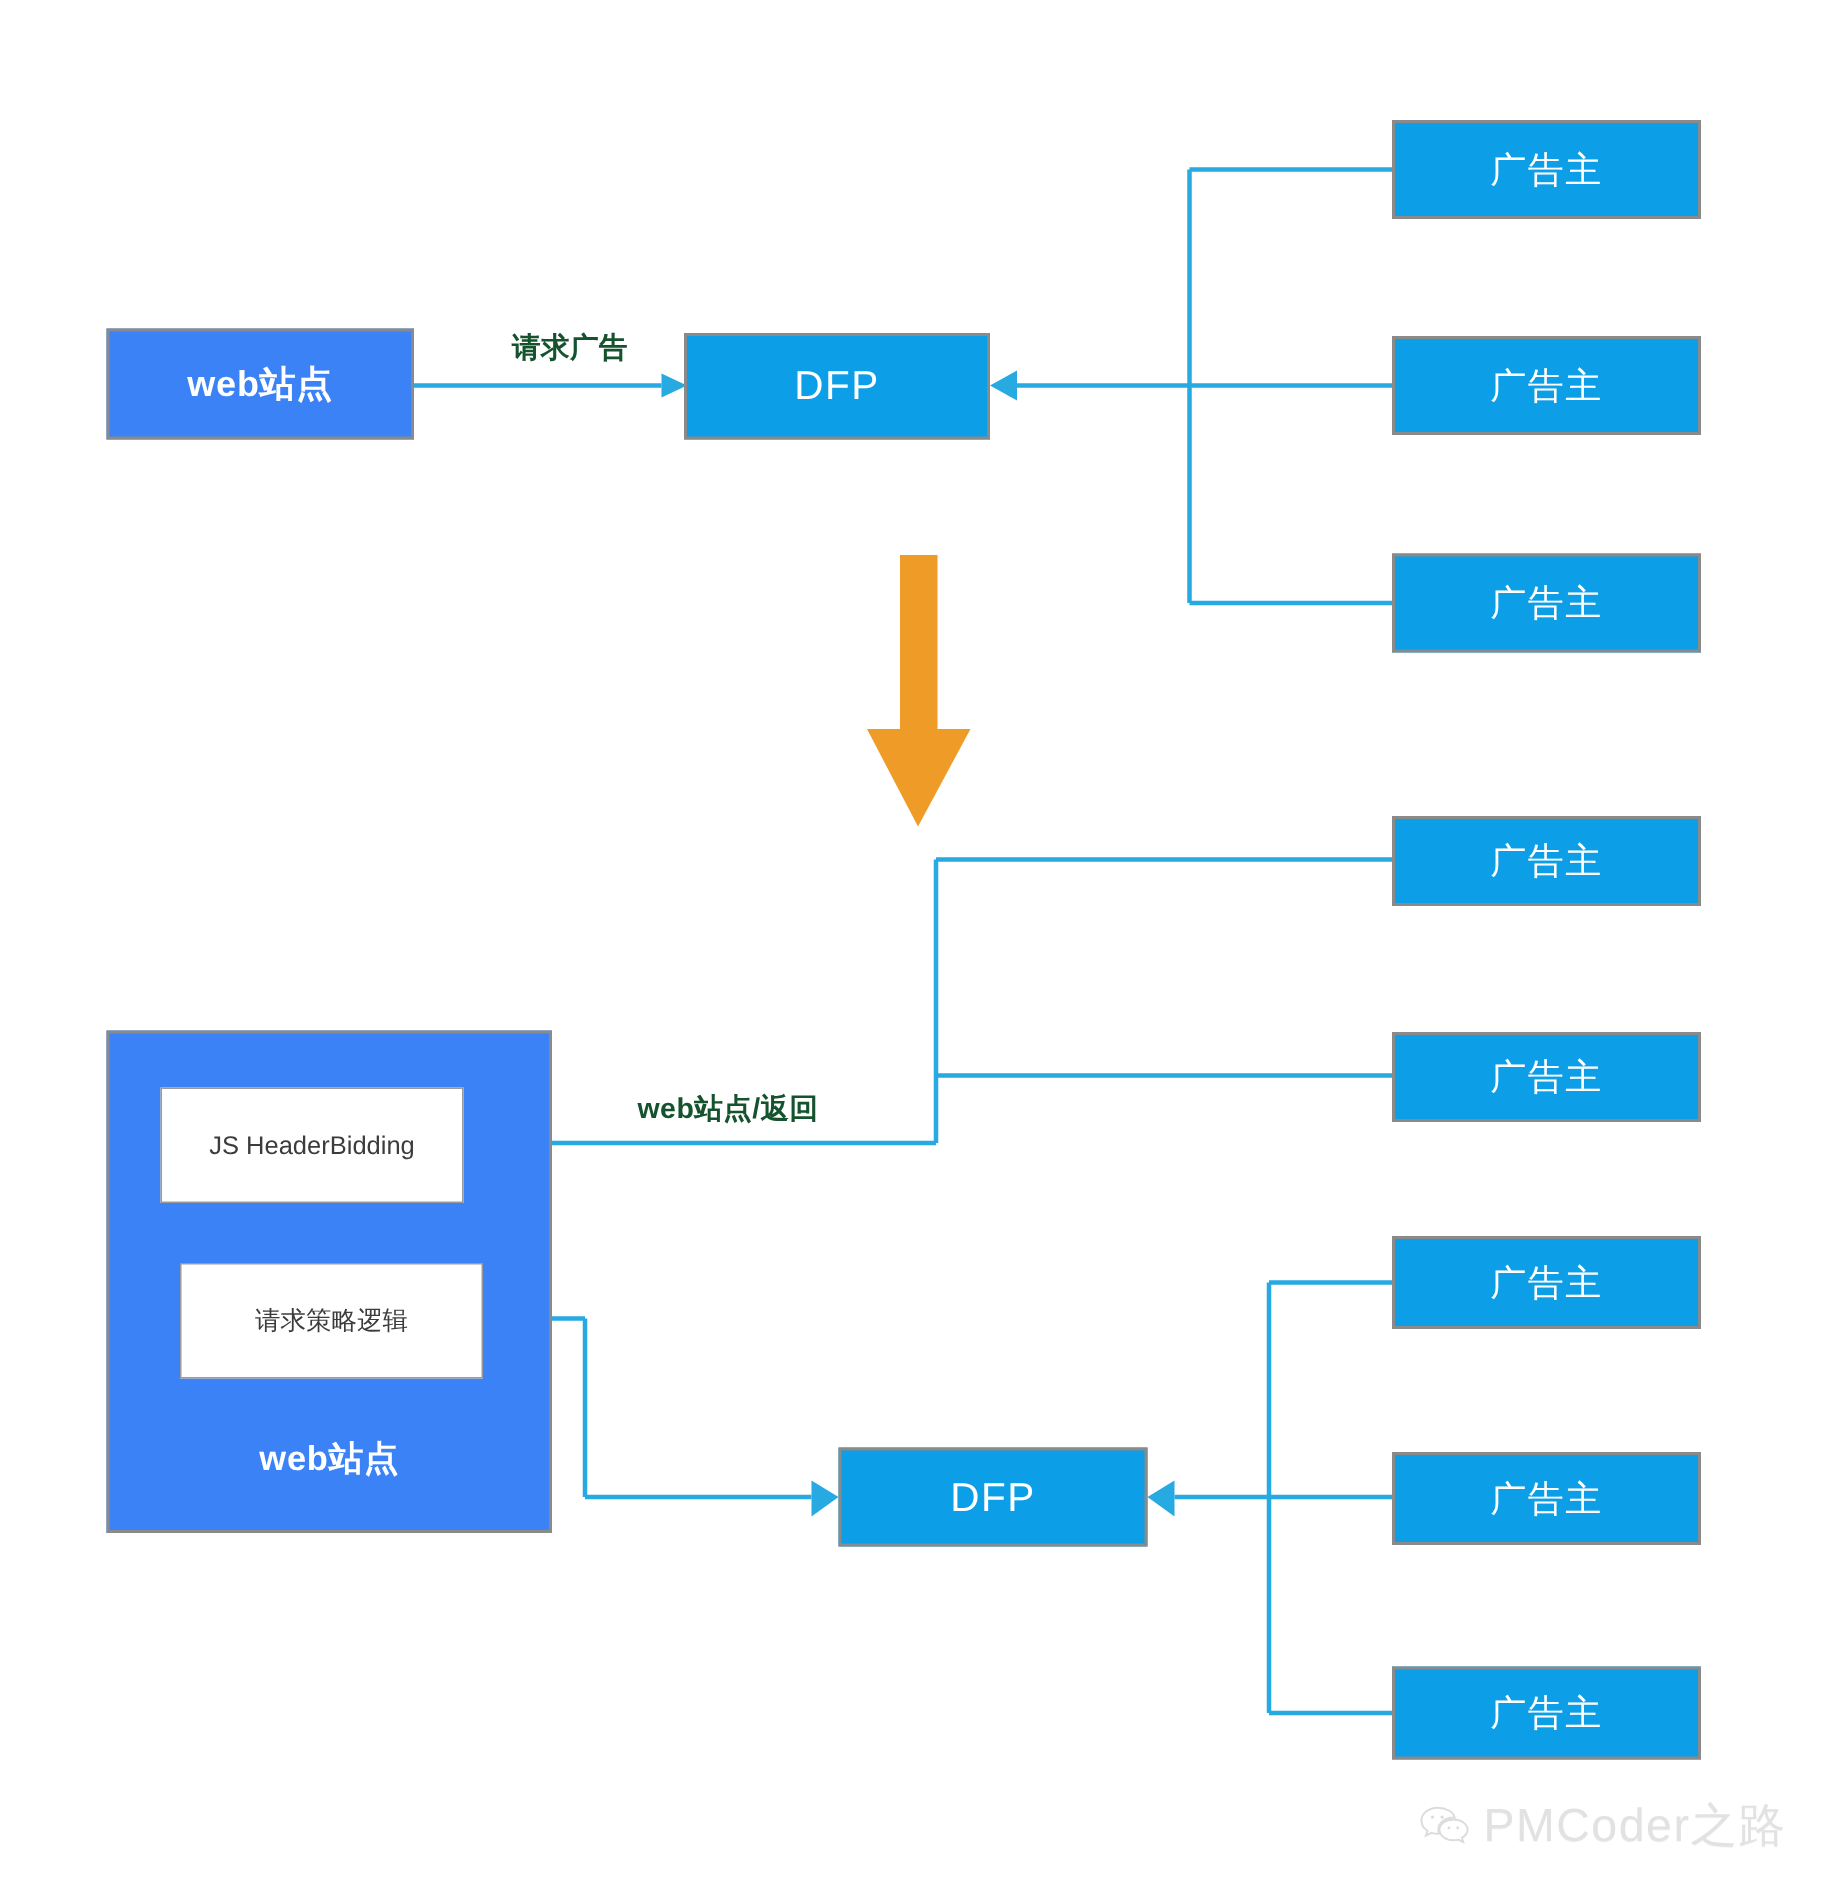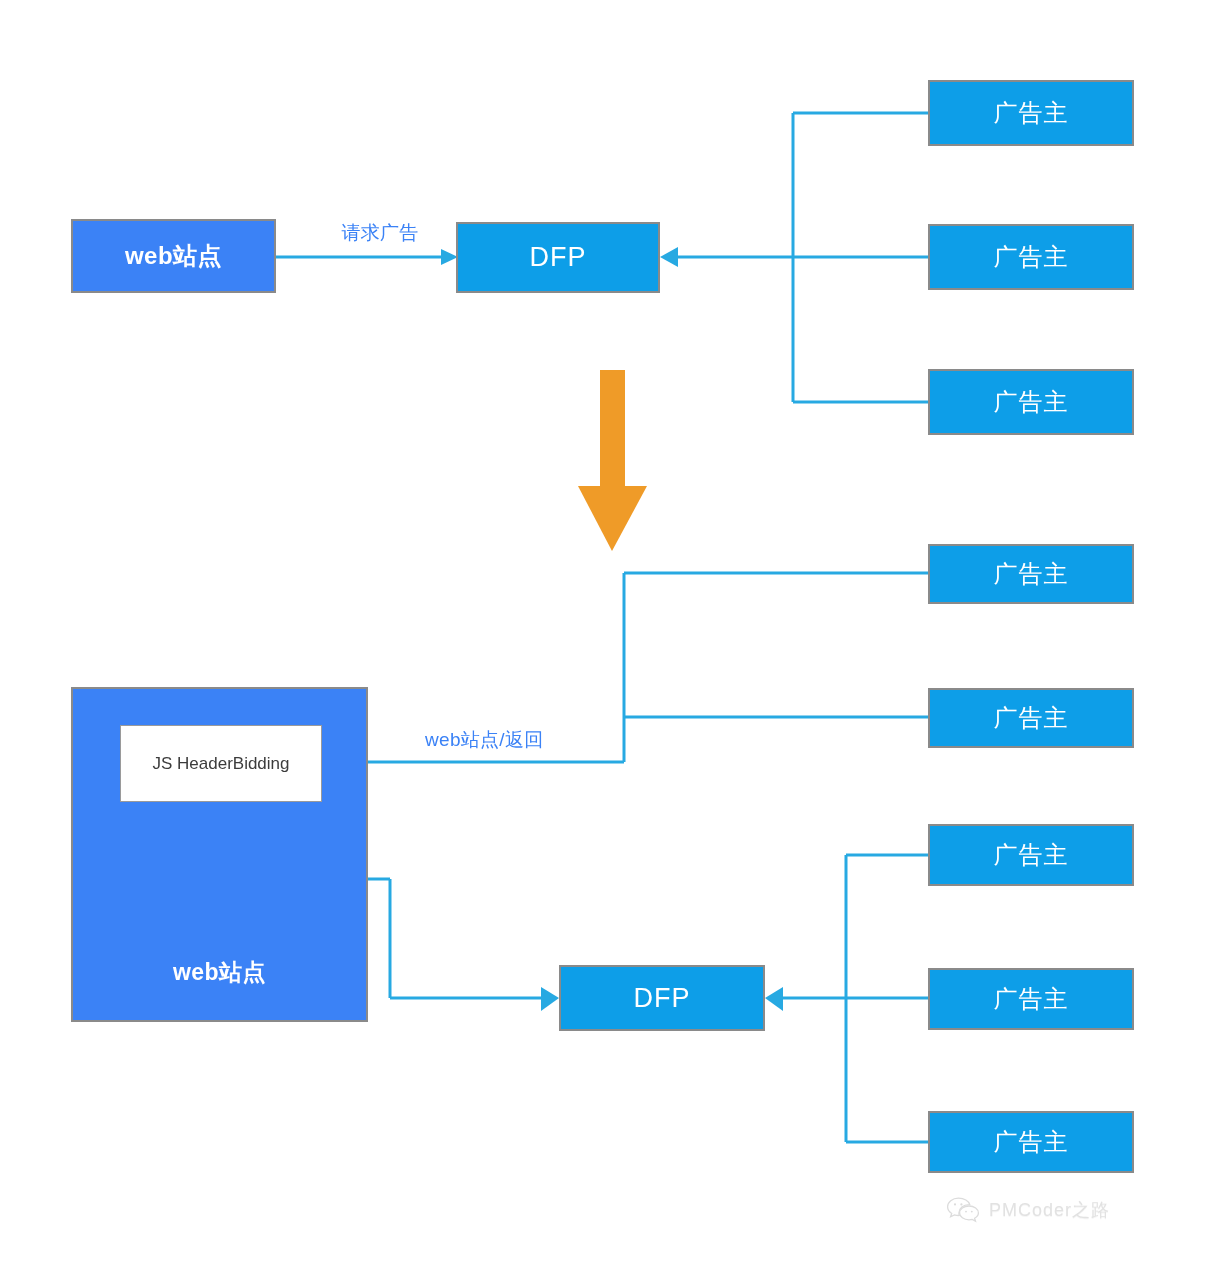--- a/index.html
+++ b/index.html
@@ -72,33 +72,33 @@
     color: #ffffff;
     letter-spacing: 0.5px;
   }
   .white-label {
     font-size: 17px;
     color: #3c3c3c;
   }
   .edge-label {
     position: absolute;
     font-size: 19px;
-    font-weight: normal;
-    color: #3b82f6;
+    font-weight: bold;
+    color: #14532d;
     line-height: 1.45;
     letter-spacing: 0.3px;
     white-space: pre-line;
   }
   #watermark {
     position: absolute;
     display: flex;
     align-items: center;
     gap: 9px;
     color: #dedede;
-    font-size: 18px;
+    font-size: 31px;
     letter-spacing: 1px;
     user-select: none;
   }
   #watermark .wm-text {
     color: #e2e2e2;
     text-shadow: 0 1px 0 #f6f6f6;
   }
 </style>
 </head>
 <body>
@@ -195,22 +195,25 @@
     <span class="adv-label">广告主</span>
   </div>
   <div class="node node-blue" style="left:928px; top:968px; width:206px; height:62px;">
     <span class="adv-label">广告主</span>
   </div>
   <div class="node node-blue" style="left:928px; top:1111px; width:206px; height:62px;">
     <span class="adv-label">广告主</span>
   </div>
 
   <div class="node node-green" style="left:71px; top:687px; width:297px; height:335px; display:block;">
-    <div class="node node-white" style="left:47px; top:36px; width:202px; height:77px;">
+    <div class="node node-white" style="left:34px; top:36px; width:202px; height:77px;">
       <span class="white-label">JS HeaderBidding</span>
+    </div>
+    <div class="node node-white" style="left:47px; top:153px; width:202px; height:77px;">
+      <span class="white-label">请求策略逻辑</span>
     </div>
     <div class="panel-title" style="top:268px;">web站点</div>
   </div>
 
   <div class="edge-label" style="left:425px; top:726px; width:220px;">web站点/返回</div>
 
 
   <div class="node node-blue" style="left:559px; top:965px; width:206px; height:66px;">
     <span class="dfp-label">DFP</span>
   </div>

